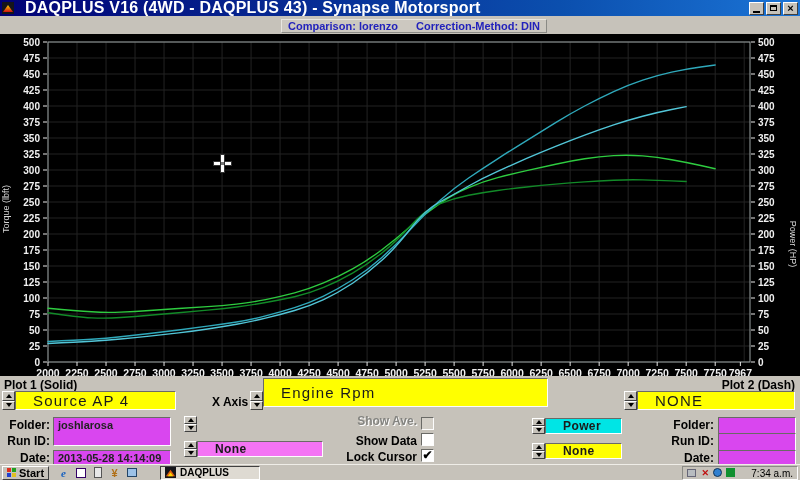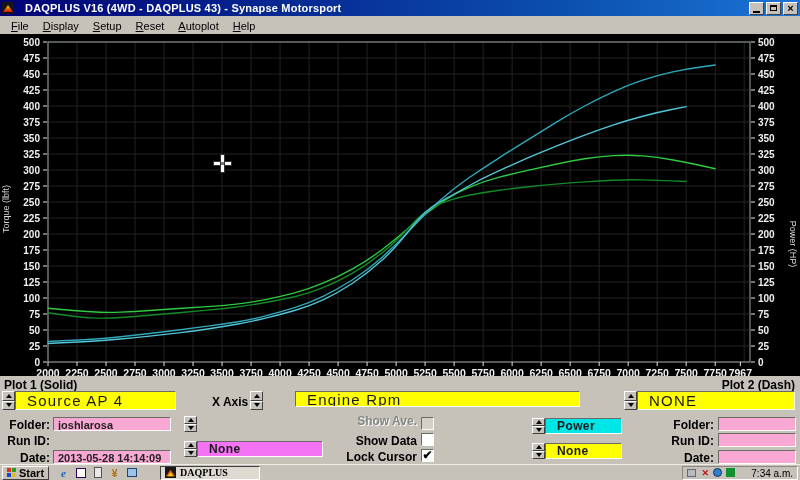--- a/index.html
+++ b/index.html
@@ -5,21 +5,21 @@
   * { margin:0; padding:0; box-sizing:border-box; }
   html,body { width:800px; height:480px; overflow:hidden; }
   body { font-family:"Liberation Sans", sans-serif; }
   .screen { position:relative; width:800px; height:480px; background:#c6c2ba; overflow:hidden; }
 
   
   .titlebar { position:absolute; top:0; left:0; width:800px; height:16px;
     background:linear-gradient(90deg,#010175 0%,#0b4fae 70%,#1b74d6 100%);
     display:flex; align-items:center; padding:0 2px; }
   .app-icon { width:12px; height:12px; margin-right:3px; flex:0 0 auto; }
-  .titlebar .title { color:#fff; font-size:11px; font-weight:bold; letter-spacing:.2px;
+  .titlebar .title { color:#fff; font-size:16px; font-weight:bold; letter-spacing:.2px;
     white-space:nowrap; flex:1; line-height:16px;padding-left:8px; }
   .win-btns { display:flex; gap:2px; }
   .win-btn { width:15px; height:13px; background:#c6c2ba;
     border:1px solid; border-color:#fff #404040 #404040 #fff;
     display:flex; align-items:center; justify-content:center; position:relative; }
   .glyph-min { width:7px; height:2px; background:#000; margin-top:7px; }
   .glyph-restore { width:7px; height:6px; border:1px solid #000; border-top-width:2px; }
   .glyph-close { font-size:11px; font-weight:bold; line-height:11px; color:#000; }
 
   
@@ -46,26 +46,26 @@
   .lbl.disabled { color:#848480; text-shadow:1px 1px 0 #fff; }
 
   .spinner { position:absolute; width:13px; display:flex; flex-direction:column; }
   .spinner .sp { flex:1; background:#c6c2ba; border:1px solid; border-color:#fff #404040 #404040 #fff;
     position:relative; }
   .spinner .sp::after { content:""; position:absolute; left:50%; top:50%; transform:translate(-50%,-50%); }
   .spinner .up::after { border-left:3px solid transparent; border-right:3px solid transparent; border-bottom:4px solid #000; }
   .spinner .dn::after { border-left:3px solid transparent; border-right:3px solid transparent; border-top:4px solid #000; }
 
   .combo { position:absolute; border:1px solid; border-color:#6a6a66 #fdfdfd #fdfdfd #6a6a66;
-    background:#ffff00; color:#1a1a1a; display:flex; align-items:center; padding-left:11px;
+    background:#ffff00; color:#1a1a1a; display:flex; align-items:center; padding-left:17px;
     white-space:nowrap; overflow:hidden; }
   .combo.big { font-size:15px; letter-spacing:1.2px; }
   .combo.small { font-size:12px; font-weight:bold; letter-spacing:.4px; }
 
-  .field { position:absolute; height:14px; background:#f9a8d4;
+  .field { position:absolute; height:29px; background:#d946ef;
     border:1px solid; border-color:#6a6a66 #fdfdfd #fdfdfd #6a6a66;
     font-size:11px; font-weight:bold; color:#222; padding:1px 0 0 4px; white-space:nowrap; overflow:hidden; }
 
   .checkbox { position:absolute; width:13px; height:13px; background:#fff;
     border:1px solid; border-color:#6a6a66 #fdfdfd #fdfdfd #6a6a66;
     font-size:12px; font-weight:bold; line-height:11px; text-align:center; color:#000; }
   .checkbox.disabled { background:#d4d0c8; }
 
   
   .taskbar { position:absolute; top:464px; left:0; width:800px; height:16px; background:#c6c2ba;
@@ -74,21 +74,21 @@
     border:1px solid; border-color:#fff #404040 #404040 #fff;
     display:flex; align-items:center; gap:3px; }
   .start-btn span { font-size:11px; font-weight:bold; }
   .flag { width:9px; height:9px; display:grid; grid-template-columns:1fr 1fr; grid-template-rows:1fr 1fr; gap:1px; }
   .flag i { display:block; }
   .ql { display:flex; gap:4px; margin-left:8px; align-items:center; }
   .ql-icon { width:13px; height:13px; display:flex; align-items:center; justify-content:center;
     font-size:11px; font-weight:bold; }
   .task-btn { height:14px; width:100px; margin-left:22px; padding:0 4px; background:#dedad2;
     border:1px solid; border-color:#404040 #fff #fff #404040;
-    display:flex; align-items:center; gap:4px;font-family:Liberation Serif, serif; }
+    display:flex; align-items:center; gap:4px; }
   .task-btn span { font-size:10px; font-weight:bold; }
   .tray { position:absolute; right:2px; top:1px; height:14px; padding:0 4px;
     border:1px solid; border-color:#8a8a85 #fff #fff #8a8a85;
     display:flex; align-items:center; gap:3px; }
   .tray-icon { width:10px; height:10px; font-size:9px; line-height:10px; text-align:center; }
   .clock { font-size:10px; color:#000; margin-left:12px; white-space:nowrap; }
 </style>
 </head>
 <body>
 
@@ -113,21 +113,24 @@
       <div class="win-btn">
           <div class="glyph-restore"></div>
         </div>
       <div class="win-btn">
           <div class="glyph-close">×</div>
         </div>
     </div>
   </div>
 
   <div class="menubar">
-    <div id="menu-items"><span class="menu-item">File</span><span class="menu-item">Display</span><span class="menu-item">Setup</span><span class="menu-item">Reset</span><span class="menu-item">Autoplot</span><span class="menu-item">Help</span></div>
+    <div class="comparison-box">
+      <span>Comparison: lorenzo</span>
+      <span>Correction-Method: DIN</span>
+    </div>
   </div>
 
   <div class="chart-area">
     <svg id="chart-svg" width="800" height="342">
         <rect x="0" y="0" width="800" height="342" fill="#000000"></rect>
         <line x1="48" y1="8" x2="48" y2="328" stroke="#232323" stroke-width="1"></line>
         <line x1="77.00826446280992" y1="8" x2="77.00826446280992" y2="328" stroke="#232323" stroke-width="1"></line>
         <line x1="106.01652892561984" y1="8" x2="106.01652892561984" y2="328" stroke="#232323" stroke-width="1"></line>
         <line x1="135.02479338842977" y1="8" x2="135.02479338842977" y2="328" stroke="#232323" stroke-width="1"></line>
         <line x1="164.03305785123968" y1="8" x2="164.03305785123968" y2="328" stroke="#232323" stroke-width="1"></line>
@@ -329,21 +332,21 @@
         <div class="sp up"></div>
         <div class="sp dn"></div>
       </div>
     <div class="combo big" style="left:15px;top:15px;width:161px;height:19px;">Source AP 4</div>
 
     <div class="lbl" style="left:212px;top:19px;">X Axis</div>
     <div class="spinner" style="left:250px;top:15px;height:19px;">
         <div class="sp up"></div>
         <div class="sp dn"></div>
       </div>
-    <div class="combo big" style="left:263px;top:15px;width:285px;height:16px;margin-left:32px;">Engine Rpm</div>
+    <div class="combo big" style="left:263px;top:2px;width:285px;height:29px;">Engine Rpm</div>
 
     <div class="spinner" style="left:624px;top:15px;height:19px;">
         <div class="sp up"></div>
         <div class="sp dn"></div>
       </div>
     <div class="combo big" style="left:637px;top:15px;width:158px;height:19px;">NONE</div>
 
     <div class="lbl" style="left:4px;top:42px;width:46px;">Folder:</div>
     <div class="field" style="left:53px;top:41px;width:118px;">joshlarosa</div>
     <div class="lbl" style="left:4px;top:58px;width:46px;">Run ID:</div>

